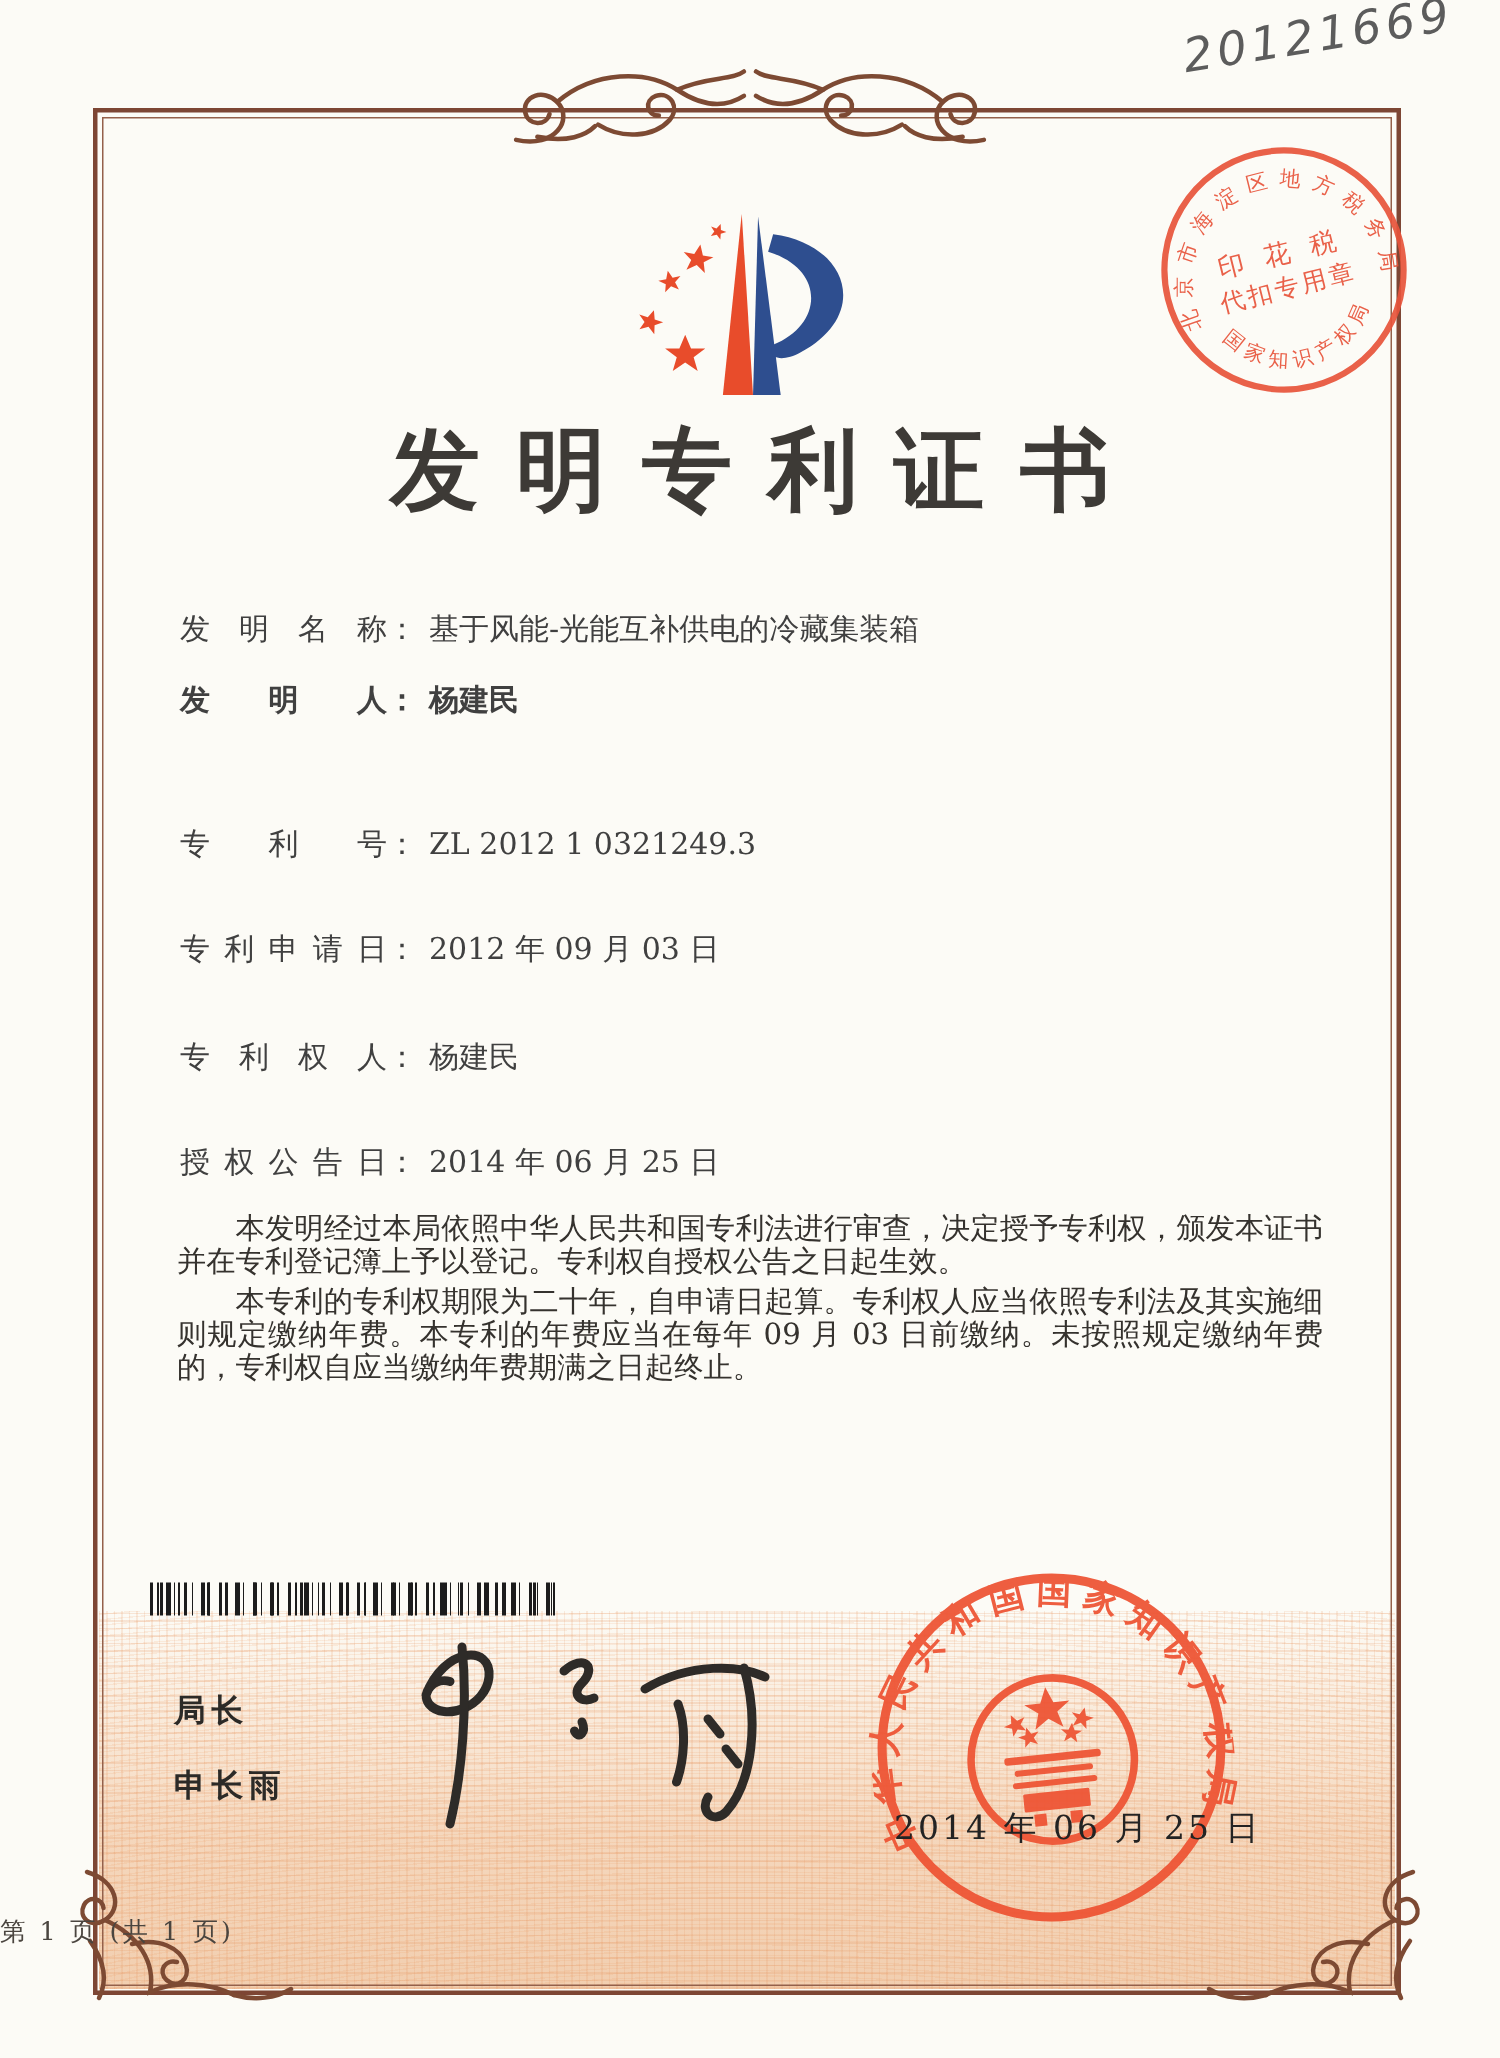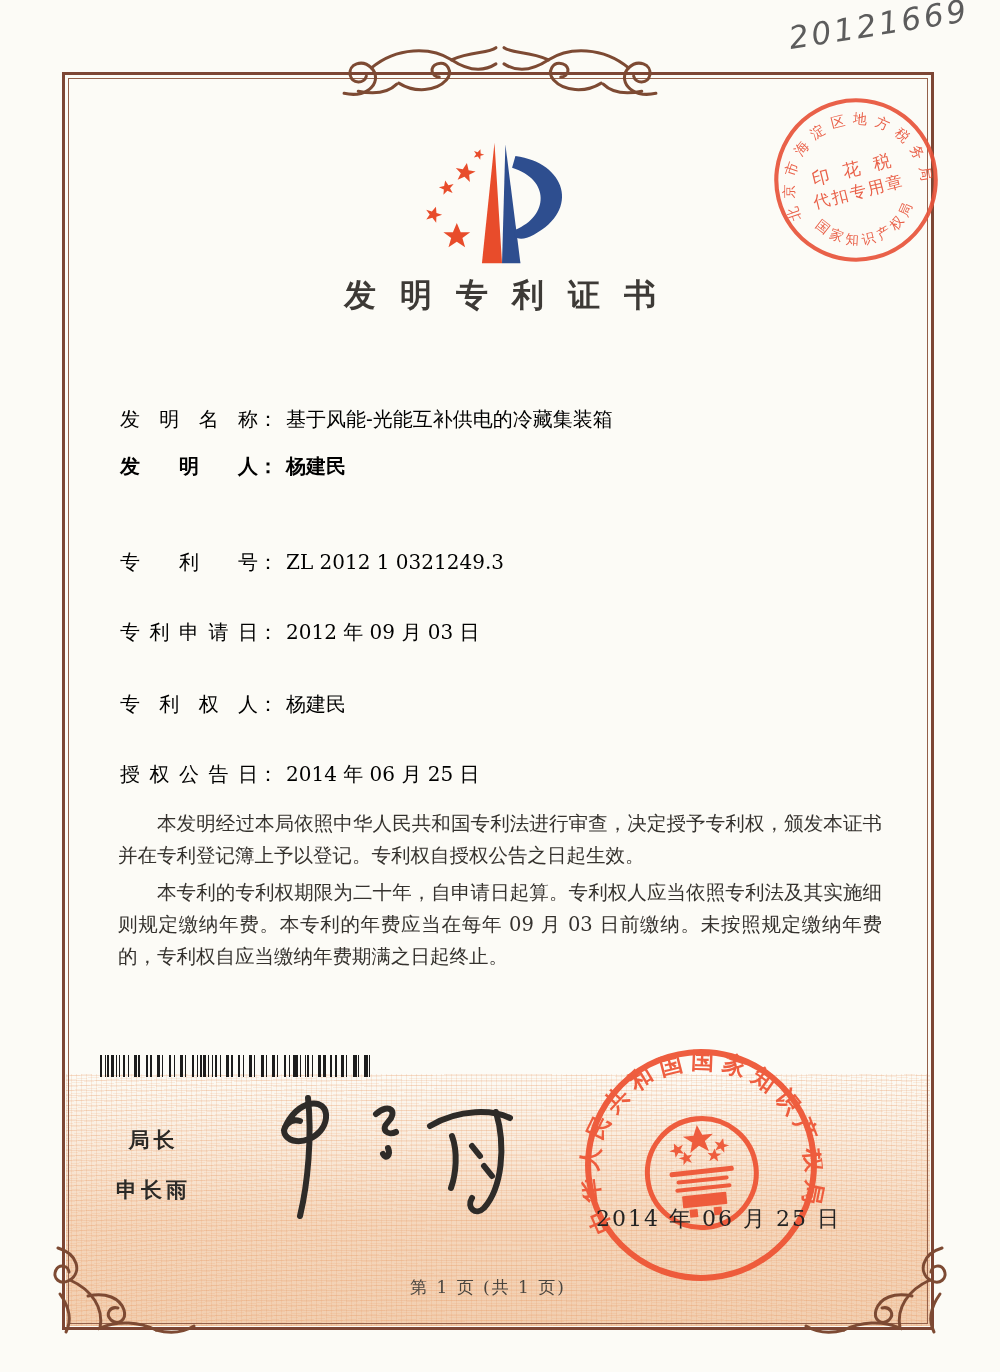--- a/index.html
+++ b/index.html
@@ -23,51 +23,51 @@
   }
   
   .hand-number{
     position:absolute;left:788px;top:6px;z-index:3;
     font-family:"DejaVu Sans",sans-serif;font-style:italic;
     font-size:31px;color:#5c5c5c;letter-spacing:3px;transform:rotate(-9deg);
   }
   .cert-number{position:absolute;left:128px;top:130px;z-index:3;font-size:21px;color:#4a4642;letter-spacing:3px;}
   .doc-title{
     position:absolute;left:0;right:0;top:274px;z-index:3;text-align:center;
-    font-size:32px;font-weight:600;color:#3d3a36;letter-spacing:24px;padding-left:24px;
+    font-size:60px;font-weight:600;color:#3d3a36;letter-spacing:24px;padding-left:24px;
   }
   .fields{position:absolute;left:120px;top:0;width:760px;z-index:3;}
-  .field{position:absolute;left:0;font-size:20px;color:#000000;white-space:nowrap;}
+  .field{position:absolute;left:0;font-size:20px;color:#404040;white-space:nowrap;}
   .field .flabel{display:inline-block;width:138px;text-align:justify;text-align-last:justify;vertical-align:top;}
   .field .fcolon{display:inline-block;margin-right:8px;}
   .field-0{top:406px;} .field-1{top:453px;font-weight:bold;} .field-2{top:549px;}
   .field-3{top:619px;} .field-4{top:691px;} .field-5{top:761px;}
   .body-text{
     position:absolute;left:118px;width:764px;top:808px;z-index:3;
-    font-size:19.5px;line-height:32px;color:#35322e;text-align:justify;
+    font-size:19.5px;line-height:22px;color:#35322e;text-align:justify;
   }
   .body-text p{margin:0 0 5px 0;text-indent:2em;}
   
   .barcode{
     position:absolute;left:100px;top:1055px;width:272px;height:22px;z-index:3;
     background-image:
       repeating-linear-gradient(90deg,#1c1c1c 0 2px,rgba(0,0,0,0) 2px 5px,#1c1c1c 5px 6px,rgba(0,0,0,0) 6px 11px,#1c1c1c 11px 14px,rgba(0,0,0,0) 14px 16px,#1c1c1c 16px 17px,rgba(0,0,0,0) 17px 23px),
       repeating-linear-gradient(90deg,rgba(0,0,0,0) 0 7px,#1c1c1c 7px 9px,rgba(0,0,0,0) 9px 19px,#1c1c1c 19px 20px,rgba(0,0,0,0) 20px 31px);
   }
   
   .signer{position:absolute;left:116px;top:1126px;z-index:3;font-family:"DejaVu Sans","Liberation Sans",sans-serif;color:#2c2a27;}
-  .signer .s-title{font-size:21px;font-weight:600;margin-bottom:22px;letter-spacing:4px;text-align:center;}
+  .signer .s-title{font-size:21px;font-weight:600;margin-bottom:22px;letter-spacing:4px;}
   .signer .s-name{font-size:21px;font-weight:600;letter-spacing:4px;text-align:right;}
   .signature{position:absolute;left:238px;top:1088px;z-index:4;}
   
   .tax-stamp{position:absolute;left:768px;top:92px;width:176px;height:176px;z-index:4;transform:rotate(-14deg);opacity:.92;}
   .main-seal{position:absolute;left:580px;top:1044px;width:242px;height:242px;z-index:4;transform:rotate(-6deg);opacity:.93;}
   .seal-date{position:absolute;left:596px;top:1204px;z-index:5;font-size:22px;color:#232323;letter-spacing:2px;white-space:nowrap;}
   .logo{position:absolute;left:412px;top:136px;width:170px;height:134px;z-index:3;}
-  .footer{position:absolute;left:0;width:880px;top:1276px;z-index:3;text-align:center;font-size:17px;color:#4a453f;letter-spacing:2px;margin-left:48px;}
+  .footer{position:absolute;left:0;width:880px;top:1276px;z-index:3;font-size:17px;color:#4a453f;letter-spacing:2px;}
   
   .orn{position:absolute;z-index:3;pointer-events:none;}
   .orn-tc-l{left:338px;top:42px;width:162px;height:62px;}
   .orn-tc-r{left:500px;top:42px;width:162px;height:62px;transform:scaleX(-1);}
   .orn-bl{left:48px;top:1242px;width:150px;height:95px;}
   .orn-br{left:802px;top:1242px;width:150px;height:95px;transform:scaleX(-1);}
 </style>
 </head>
 <body>
 

